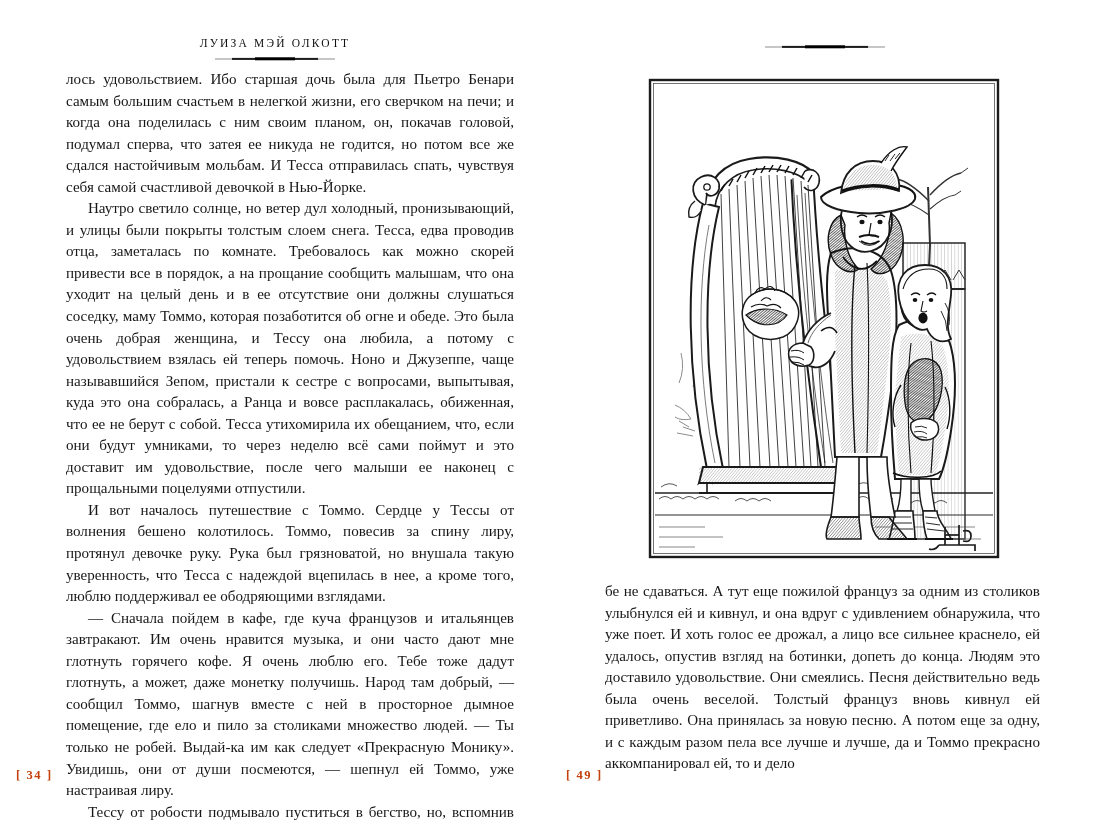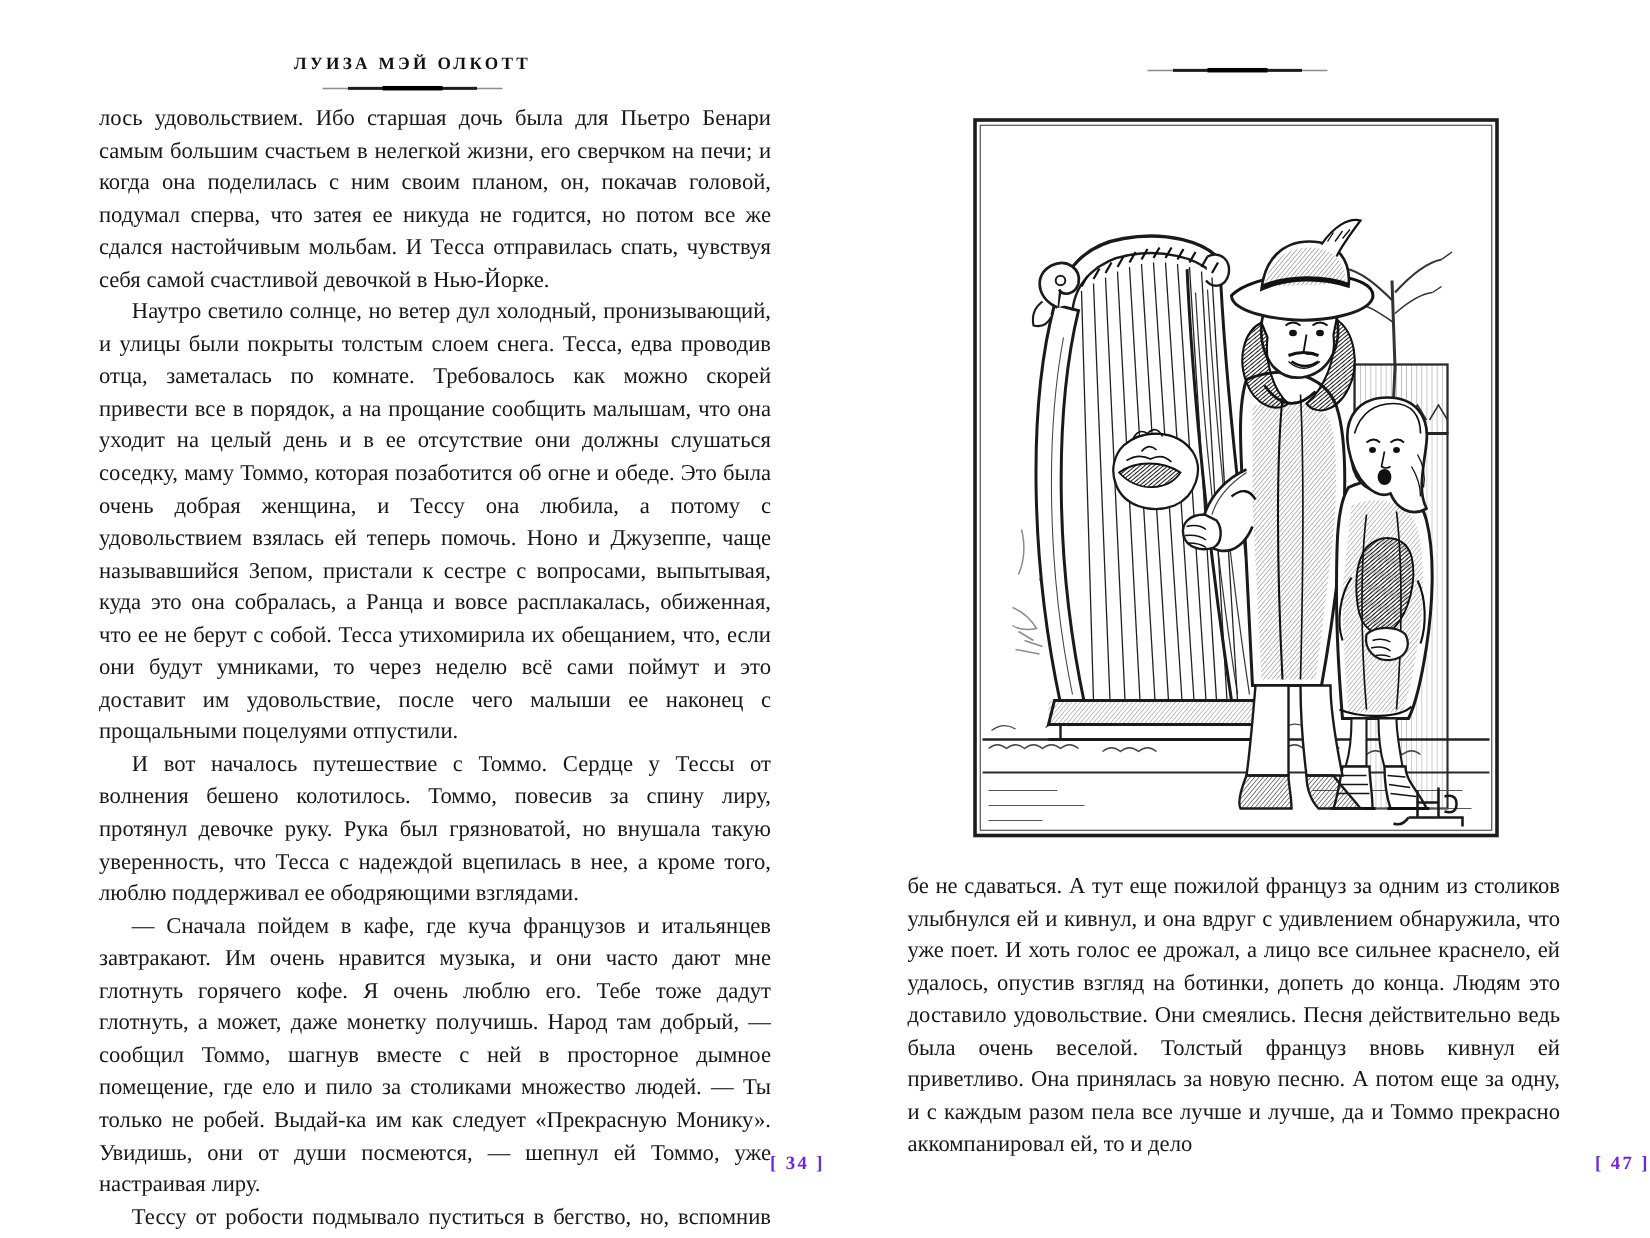--- a/index.html
+++ b/index.html
@@ -24,21 +24,21 @@
 
   
   .runhead{
     position:absolute;
     left:0;right:0;
     text-align:center;
   }
   .runhead .rh-text{
     font-size:11.5px;
     letter-spacing:2.2px;
-    font-weight:700;
+    font-weight:400;
     color:#111;
     text-transform:uppercase;
     font-family:"Liberation Serif","DejaVu Serif",serif;
     display:block;
     line-height:1;
   }
   .rule{
     margin:7px auto 0;
     width:120px;height:4px;
     position:relative;
@@ -65,25 +65,25 @@
     line-height:21.55px;
     color:#171717;
   }
   .col p{margin:0;text-indent:0;}
   .col p.ind{text-indent:1.45em;}
 
   
   .folio{
     position:absolute;
     left:16px;right:0;
-    text-align:right;
+    text-align:left;
     font-size:12.5px;
     font-weight:700;
     letter-spacing:1.6px;
-    color:#6d28d9;
+    color:#c2410c;
   }
 
   
   .illo{
     position:absolute;
     background:#fff;
   }
   .illo svg{display:block;width:100%;height:100%;}
 
   
@@ -395,16 +395,16 @@
             <path d="M294 470 q-4 6 -10 4"></path>
           </g>
         </g>
       </svg>
     </div>
 
     <div class="col">
       <p>бе не сдаваться. А тут еще пожилой француз за одним из столиков улыбнулся ей и кивнул, и она вдруг с удивлением обнаружила, что уже поет. И хоть голос ее дрожал, а лицо все сильнее краснело, ей удалось, опустив взгляд на ботинки, допеть до конца. Людям это доставило удовольствие. Они смеялись. Песня действительно ведь была очень веселой. Толстый француз вновь кивнул ей приветливо. Она принялась за новую песню. А потом еще за одну, и с каждым разом пела все лучше и лучше, да и Томмо прекрасно аккомпанировал ей, то и дело</p>
     </div>
 
-    <div class="folio">[ 47 ]</div>
+    <div class="folio">[ 49 ]</div>
   </div>
 
 </div>
 
 </body></html>

